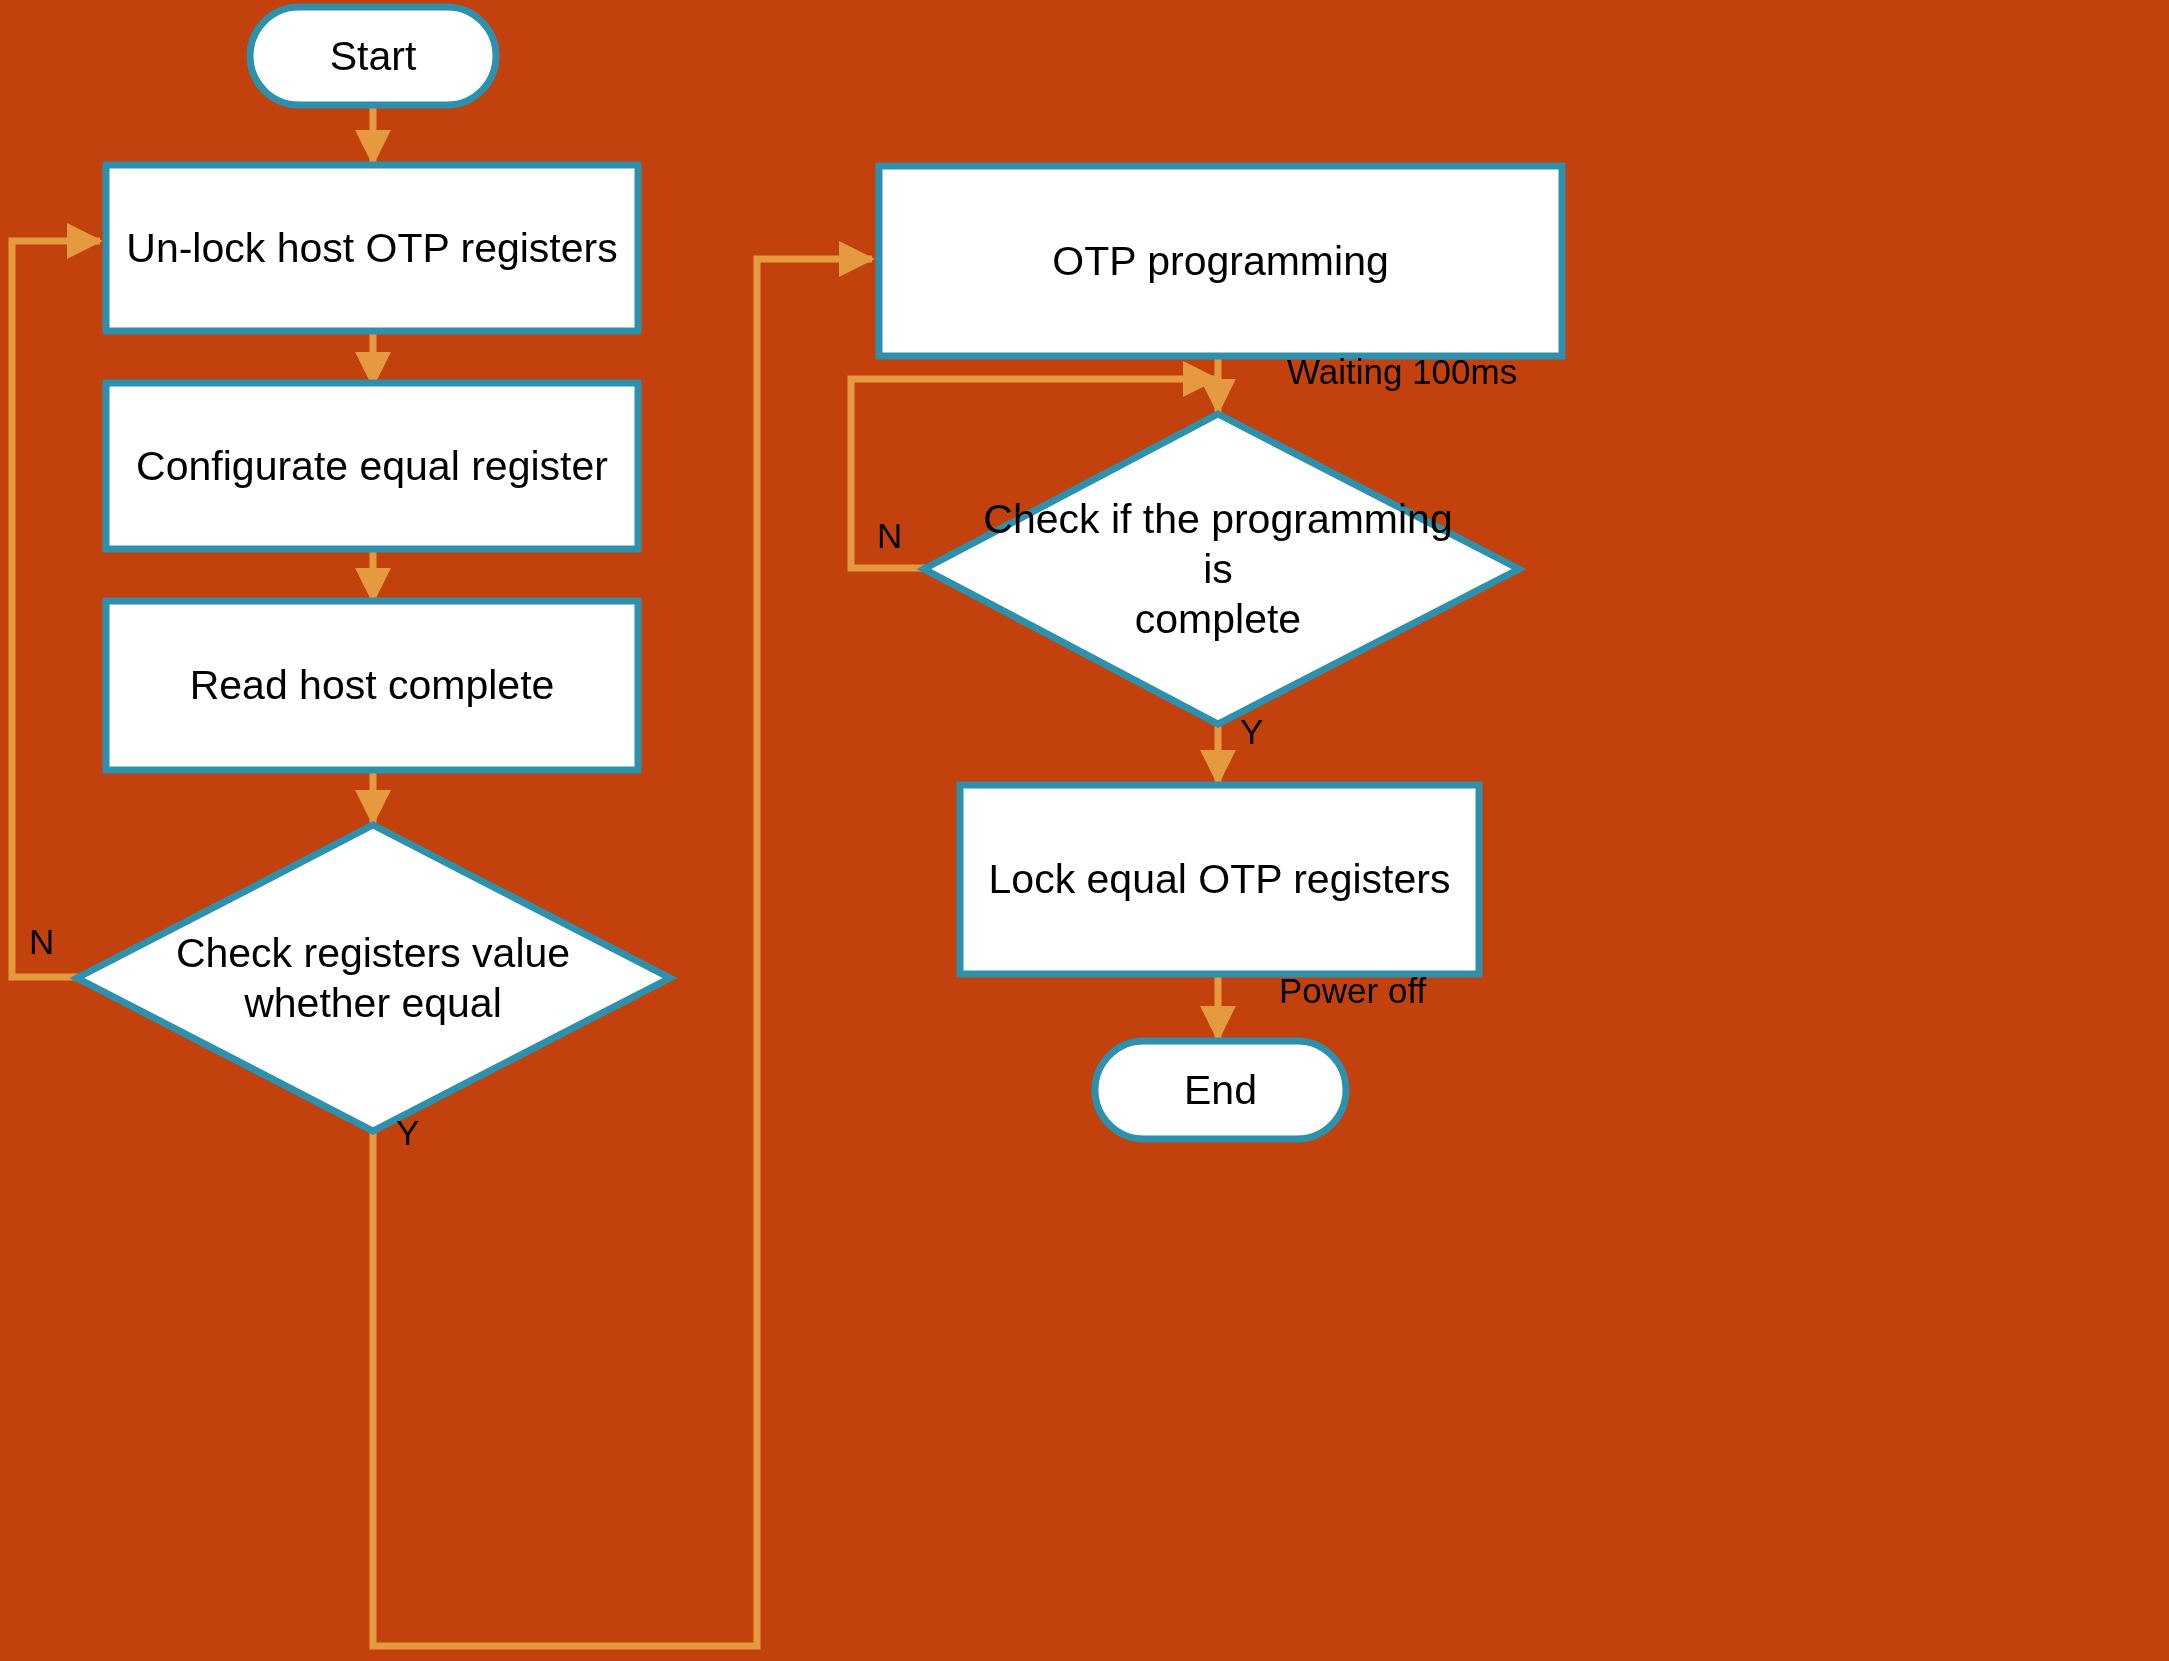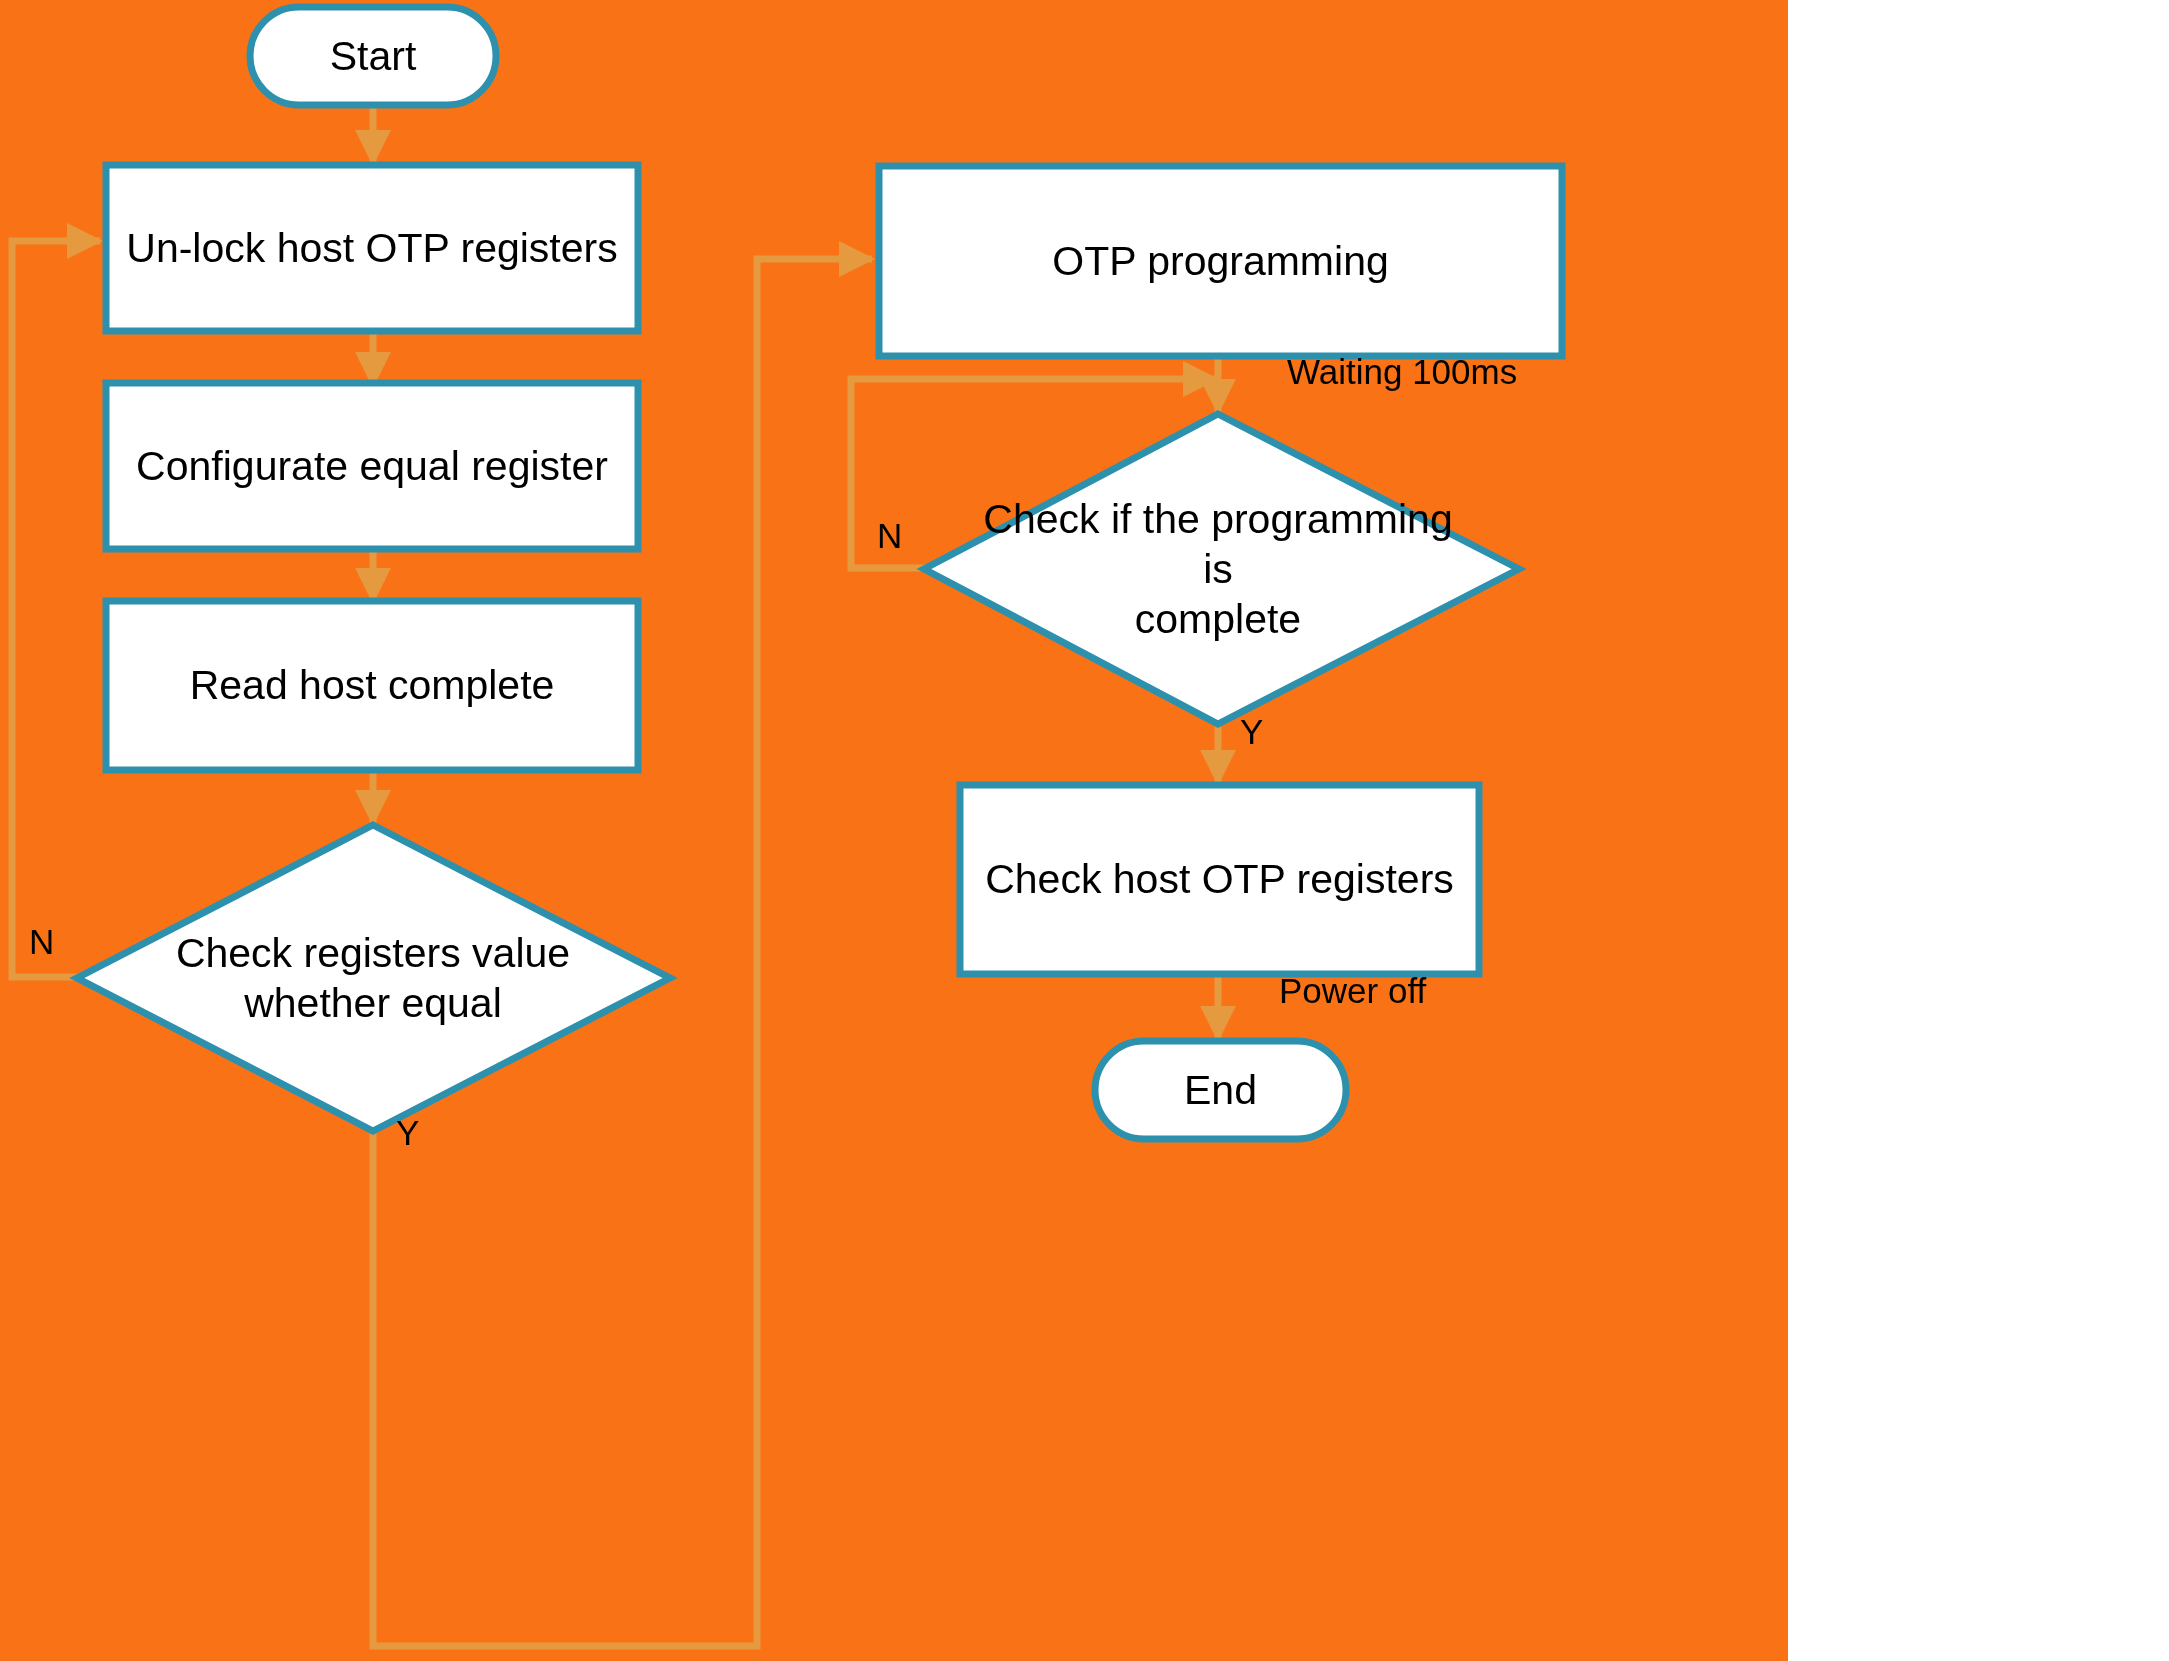--- a/index.html
+++ b/index.html
@@ -2,23 +2,23 @@
 <html><head>
 <meta charset="utf-8">
 <style>
   html, body {
     margin: 0;
     padding: 0;
     background: #ffffff;
   }
   #stage {
     position: relative;
-    width: 1788px;
+    width: 2169px;
     height: 1661px;
-    background: #f97316;
+    background: #c2410c;
     font-family: "Liberation Sans", sans-serif;
     overflow: hidden;
   }
   svg.layer {
     position: absolute;
     left: 0;
     top: 0;
     width: 2169px;
     height: 1661px;
   }
@@ -110,21 +110,21 @@
   <div class="node-label" style="left:106px; top:601px; width:532px; height:169px;">Read host complete</div>
 
   <div class="node-label" style="left:879px; top:166px; width:683px; height:190px;">OTP programming</div>
 
   <div class="node-label" style="left:153px; top:903px; width:440px; height:150px;">Check registers value
 whether equal</div>
 
   <div class="node-label" style="left:968px; top:494px; width:500px; height:150px;">Check if the programming is
 complete</div>
 
-  <div class="node-label" style="left:960px; top:785px; width:519px; height:189px;">Check host OTP registers</div>
+  <div class="node-label" style="left:960px; top:785px; width:519px; height:189px;">Lock equal OTP registers</div>
 
   <div class="node-label" style="left:1095px; top:1041px; width:251px; height:98px;">End</div>
 
   <div class="edge-label" style="left:29px; top:922px;">N</div>
 
   <div class="edge-label" style="left:396px; top:1113px;">Y</div>
 
   <div class="edge-label" style="left:1287px; top:352px;">Waiting 100ms</div>
 
   <div class="edge-label" style="left:877px; top:516px;">N</div>

